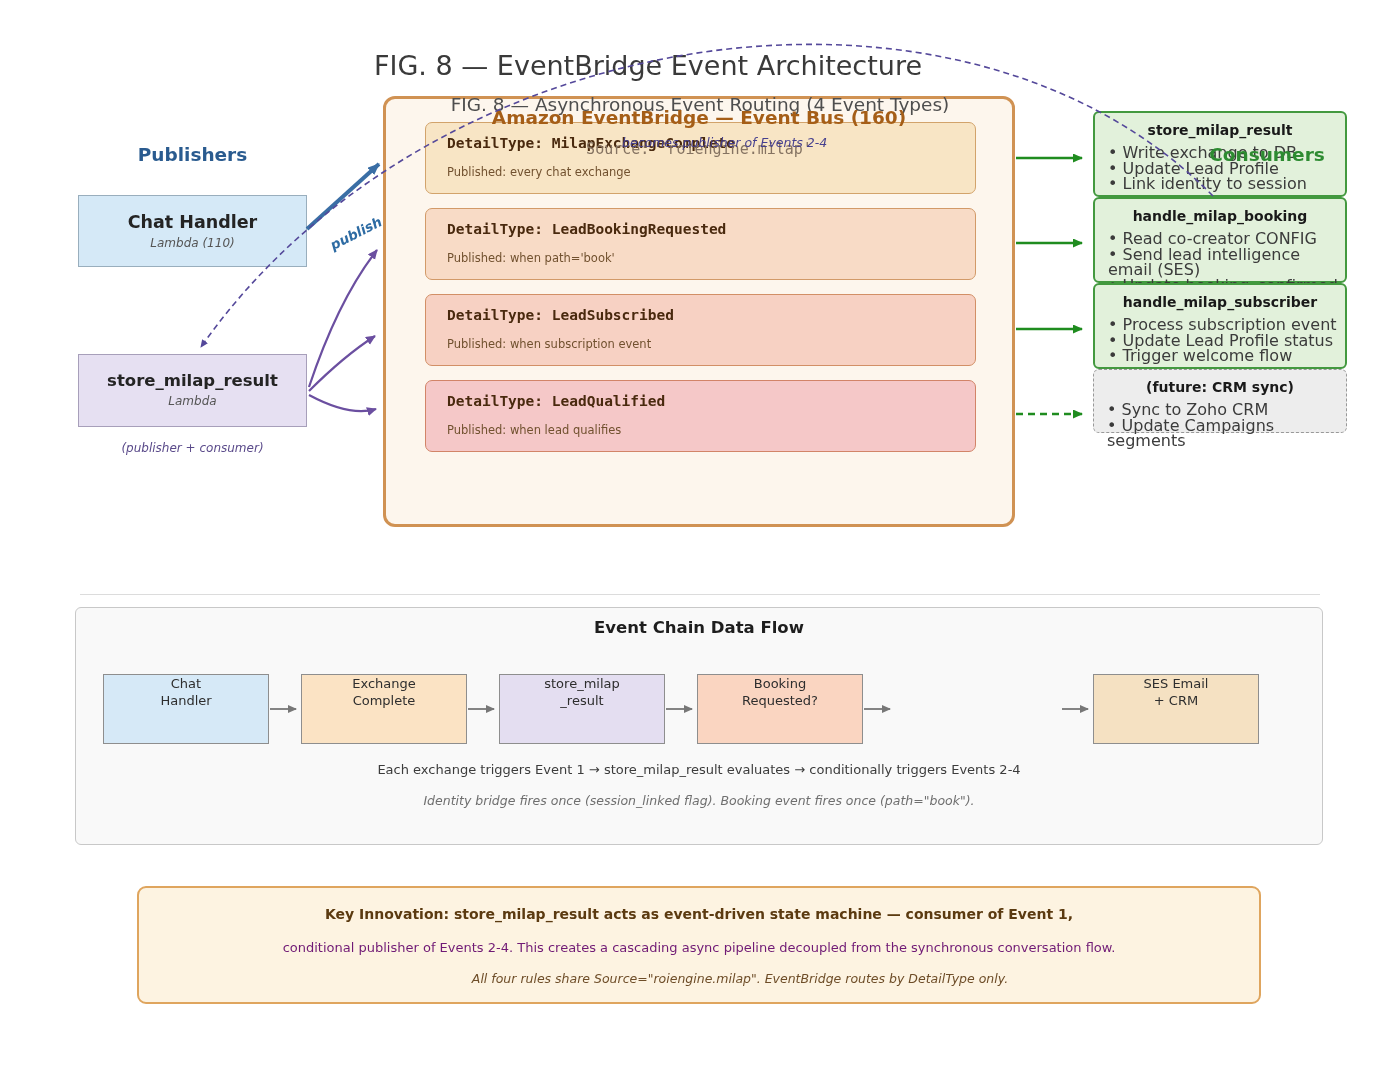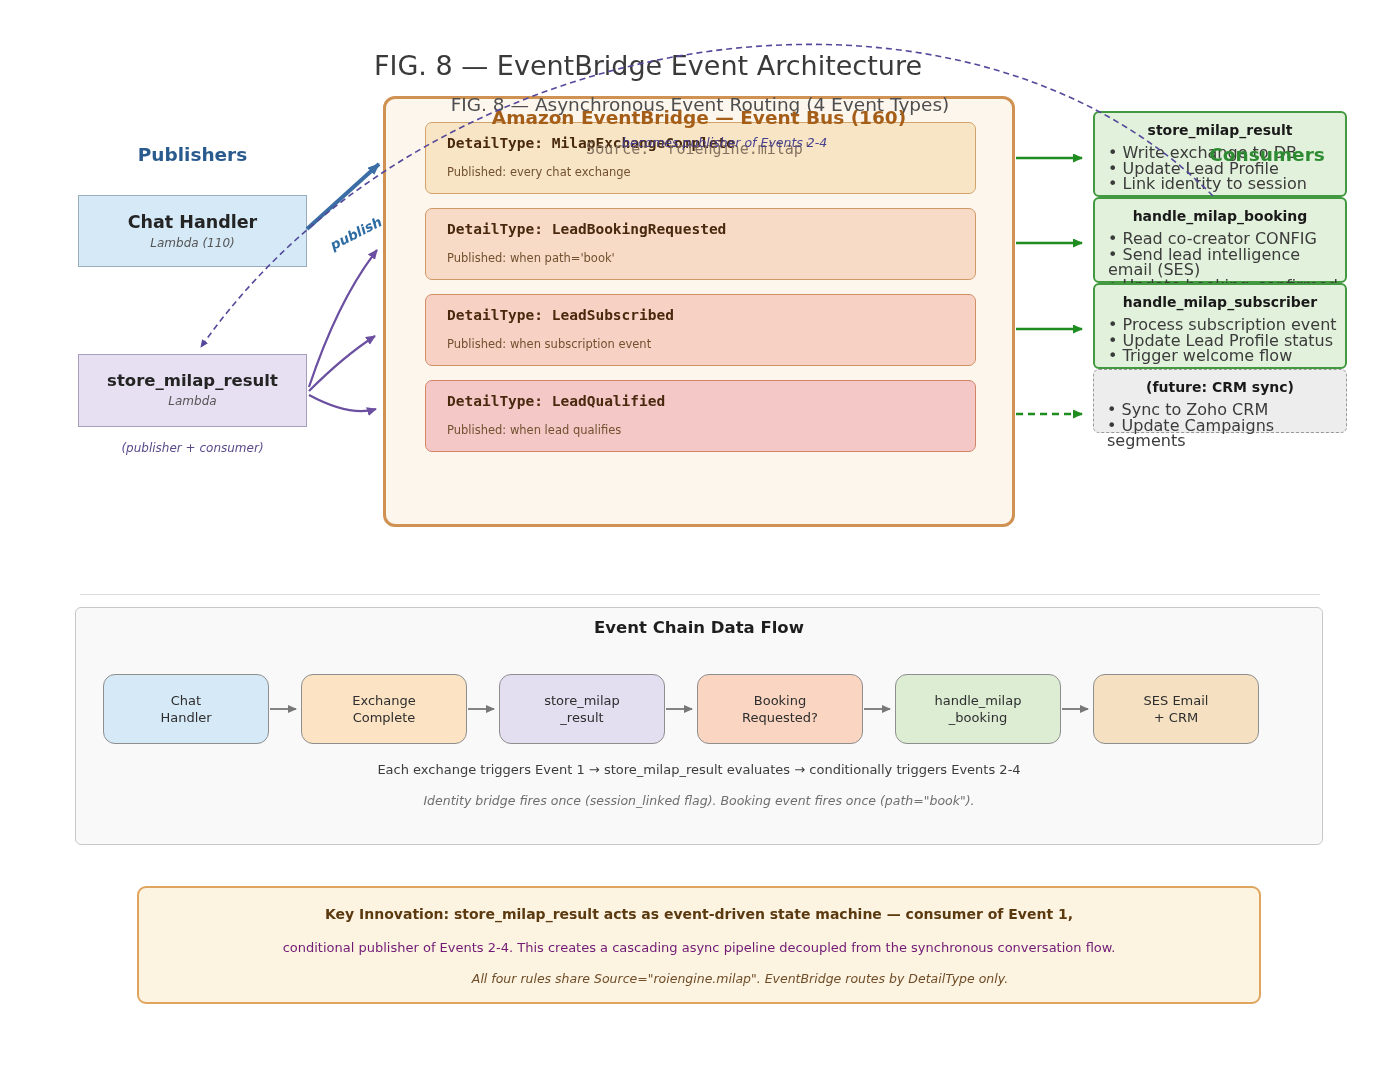--- a/index.html
+++ b/index.html
@@ -55,23 +55,23 @@
                  font-weight:bold;font-style:italic;font-size:13.5px;z-index:6;}
   .feedback-label{left:622px;top:135px;font-style:italic;font-size:12.5px;color:#453f8e;z-index:6;}
 
   
   .divider{left:80px;top:594px;width:1240px;height:0;border-top:1.5px solid #dcdcdc;}
 
   
   .flow-panel{left:75px;top:607px;width:1248px;height:238px;background:#f9f9f9;
               border:1.5px solid #c8c8c8;border-radius:6px;box-sizing:border-box;z-index:1;}
   .flow-heading{left:75px;top:618px;width:1248px;font-size:16.5px;font-weight:bold;color:#1e1e1e;z-index:2;}
-  .step{top:674px;width:166px;height:70px;border:1.2px solid #8e8e8e;border-radius:12px;
+  .step{top:674px;width:166px;height:70px;border:1.2px solid #8e8e8e;border-radius:0;
         box-sizing:border-box;display:flex;flex-direction:column;align-items:center;
-        justify-content:center;font-size:13px;color:#2e2e2e;line-height:17px;z-index:2;}
+        font-size:13px;color:#2e2e2e;line-height:17px;z-index:2;}
   .s1{left:103px;background:#d6e9f7;}
   .s2{left:301px;background:#fbe3c4;}
   .s3{left:499px;background:#e4def1;}
   .s4{left:697px;background:#fad5c1;}
   .s5{left:895px;background:#dcedd3;}
   .s6{left:1093px;background:#f5e1c2;}
   .flow-caption{left:75px;top:762px;width:1248px;font-size:13px;color:#3c3c3c;z-index:2;}
   .flow-note{left:75px;top:793px;width:1248px;font-size:12.5px;font-style:italic;color:#6f6f6f;z-index:2;}
 
   
@@ -214,24 +214,20 @@
     <div>Complete</div>
   </div>
   <div class="abs step s3">
     <div>store_milap</div>
     <div>_result</div>
   </div>
   <div class="abs step s4">
     <div>Booking</div>
     <div>Requested?</div>
   </div>
-  <div class="abs step s5">
-    <div>handle_milap</div>
-    <div>_booking</div>
-  </div>
   <div class="abs step s6">
     <div>SES Email</div>
     <div>+ CRM</div>
   </div>
 
   <div class="abs ctr flow-caption">Each exchange triggers Event 1 → store_milap_result evaluates → conditionally triggers Events 2-4</div>
   <div class="abs ctr flow-note">Identity bridge fires once (session_linked flag). Booking event fires once (path="book").</div>
 
   <div class="abs key-box"></div>
   <div class="abs ctr key1">Key Innovation: store_milap_result acts as event-driven state machine — consumer of Event 1,</div>

